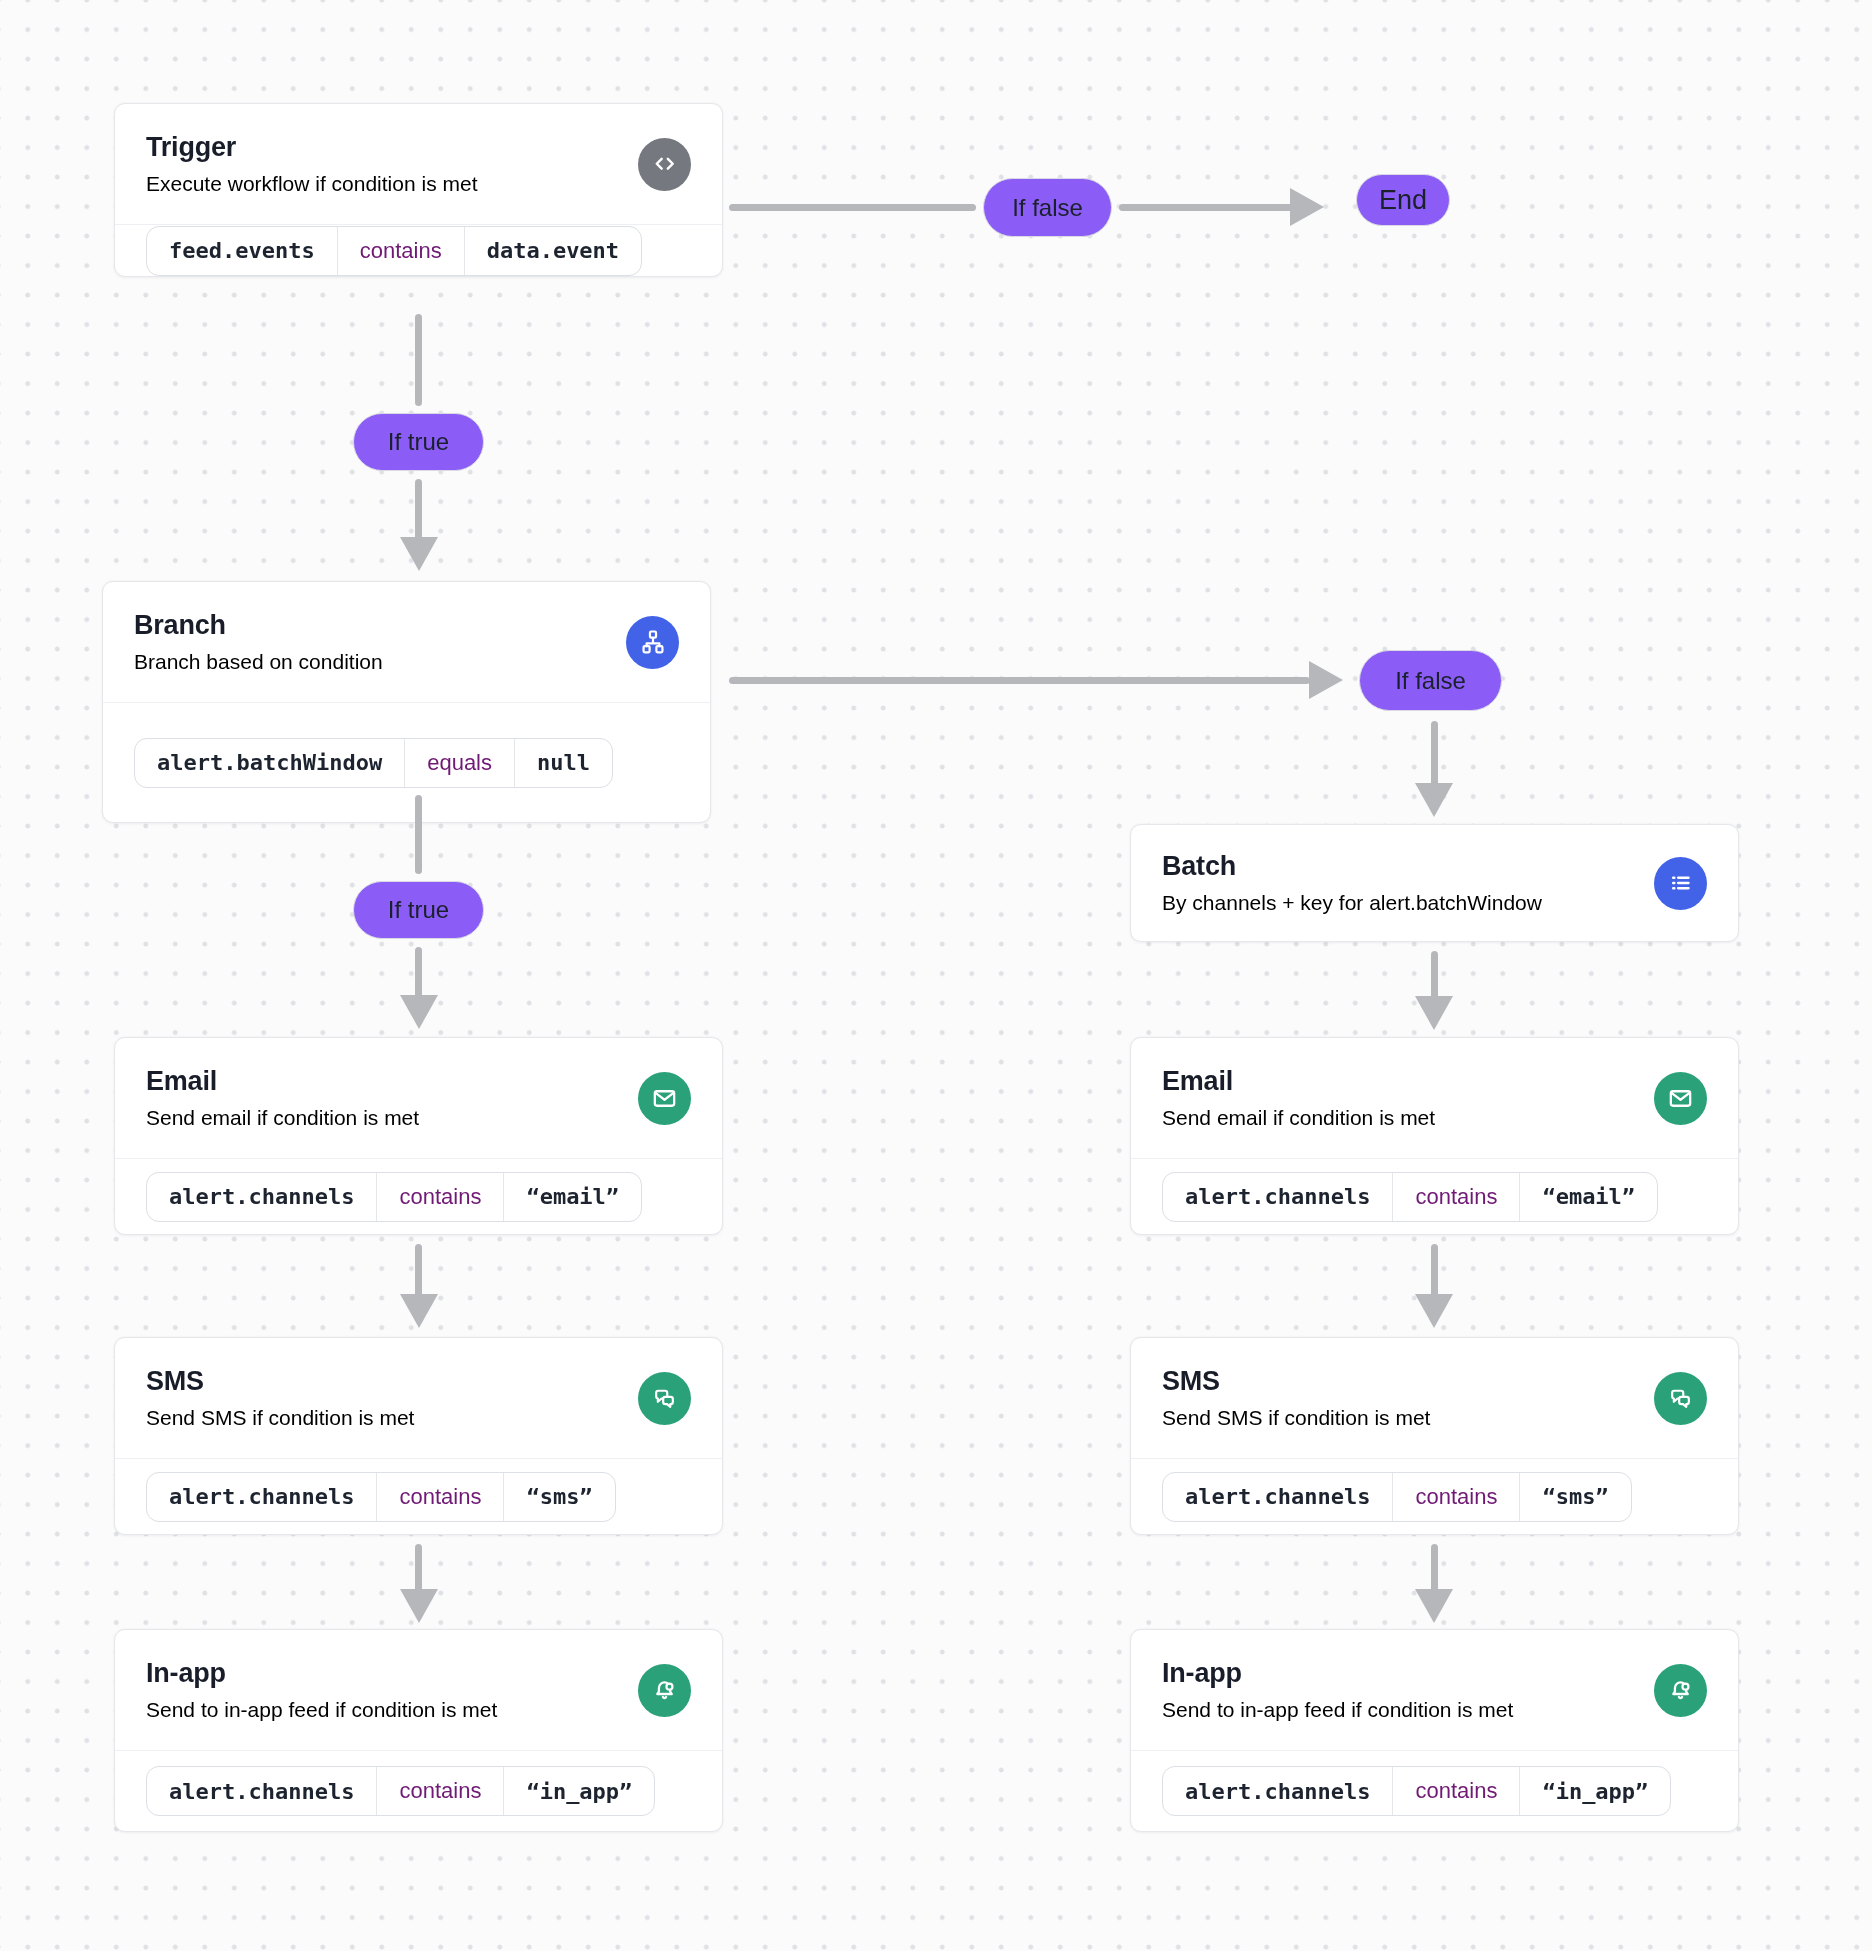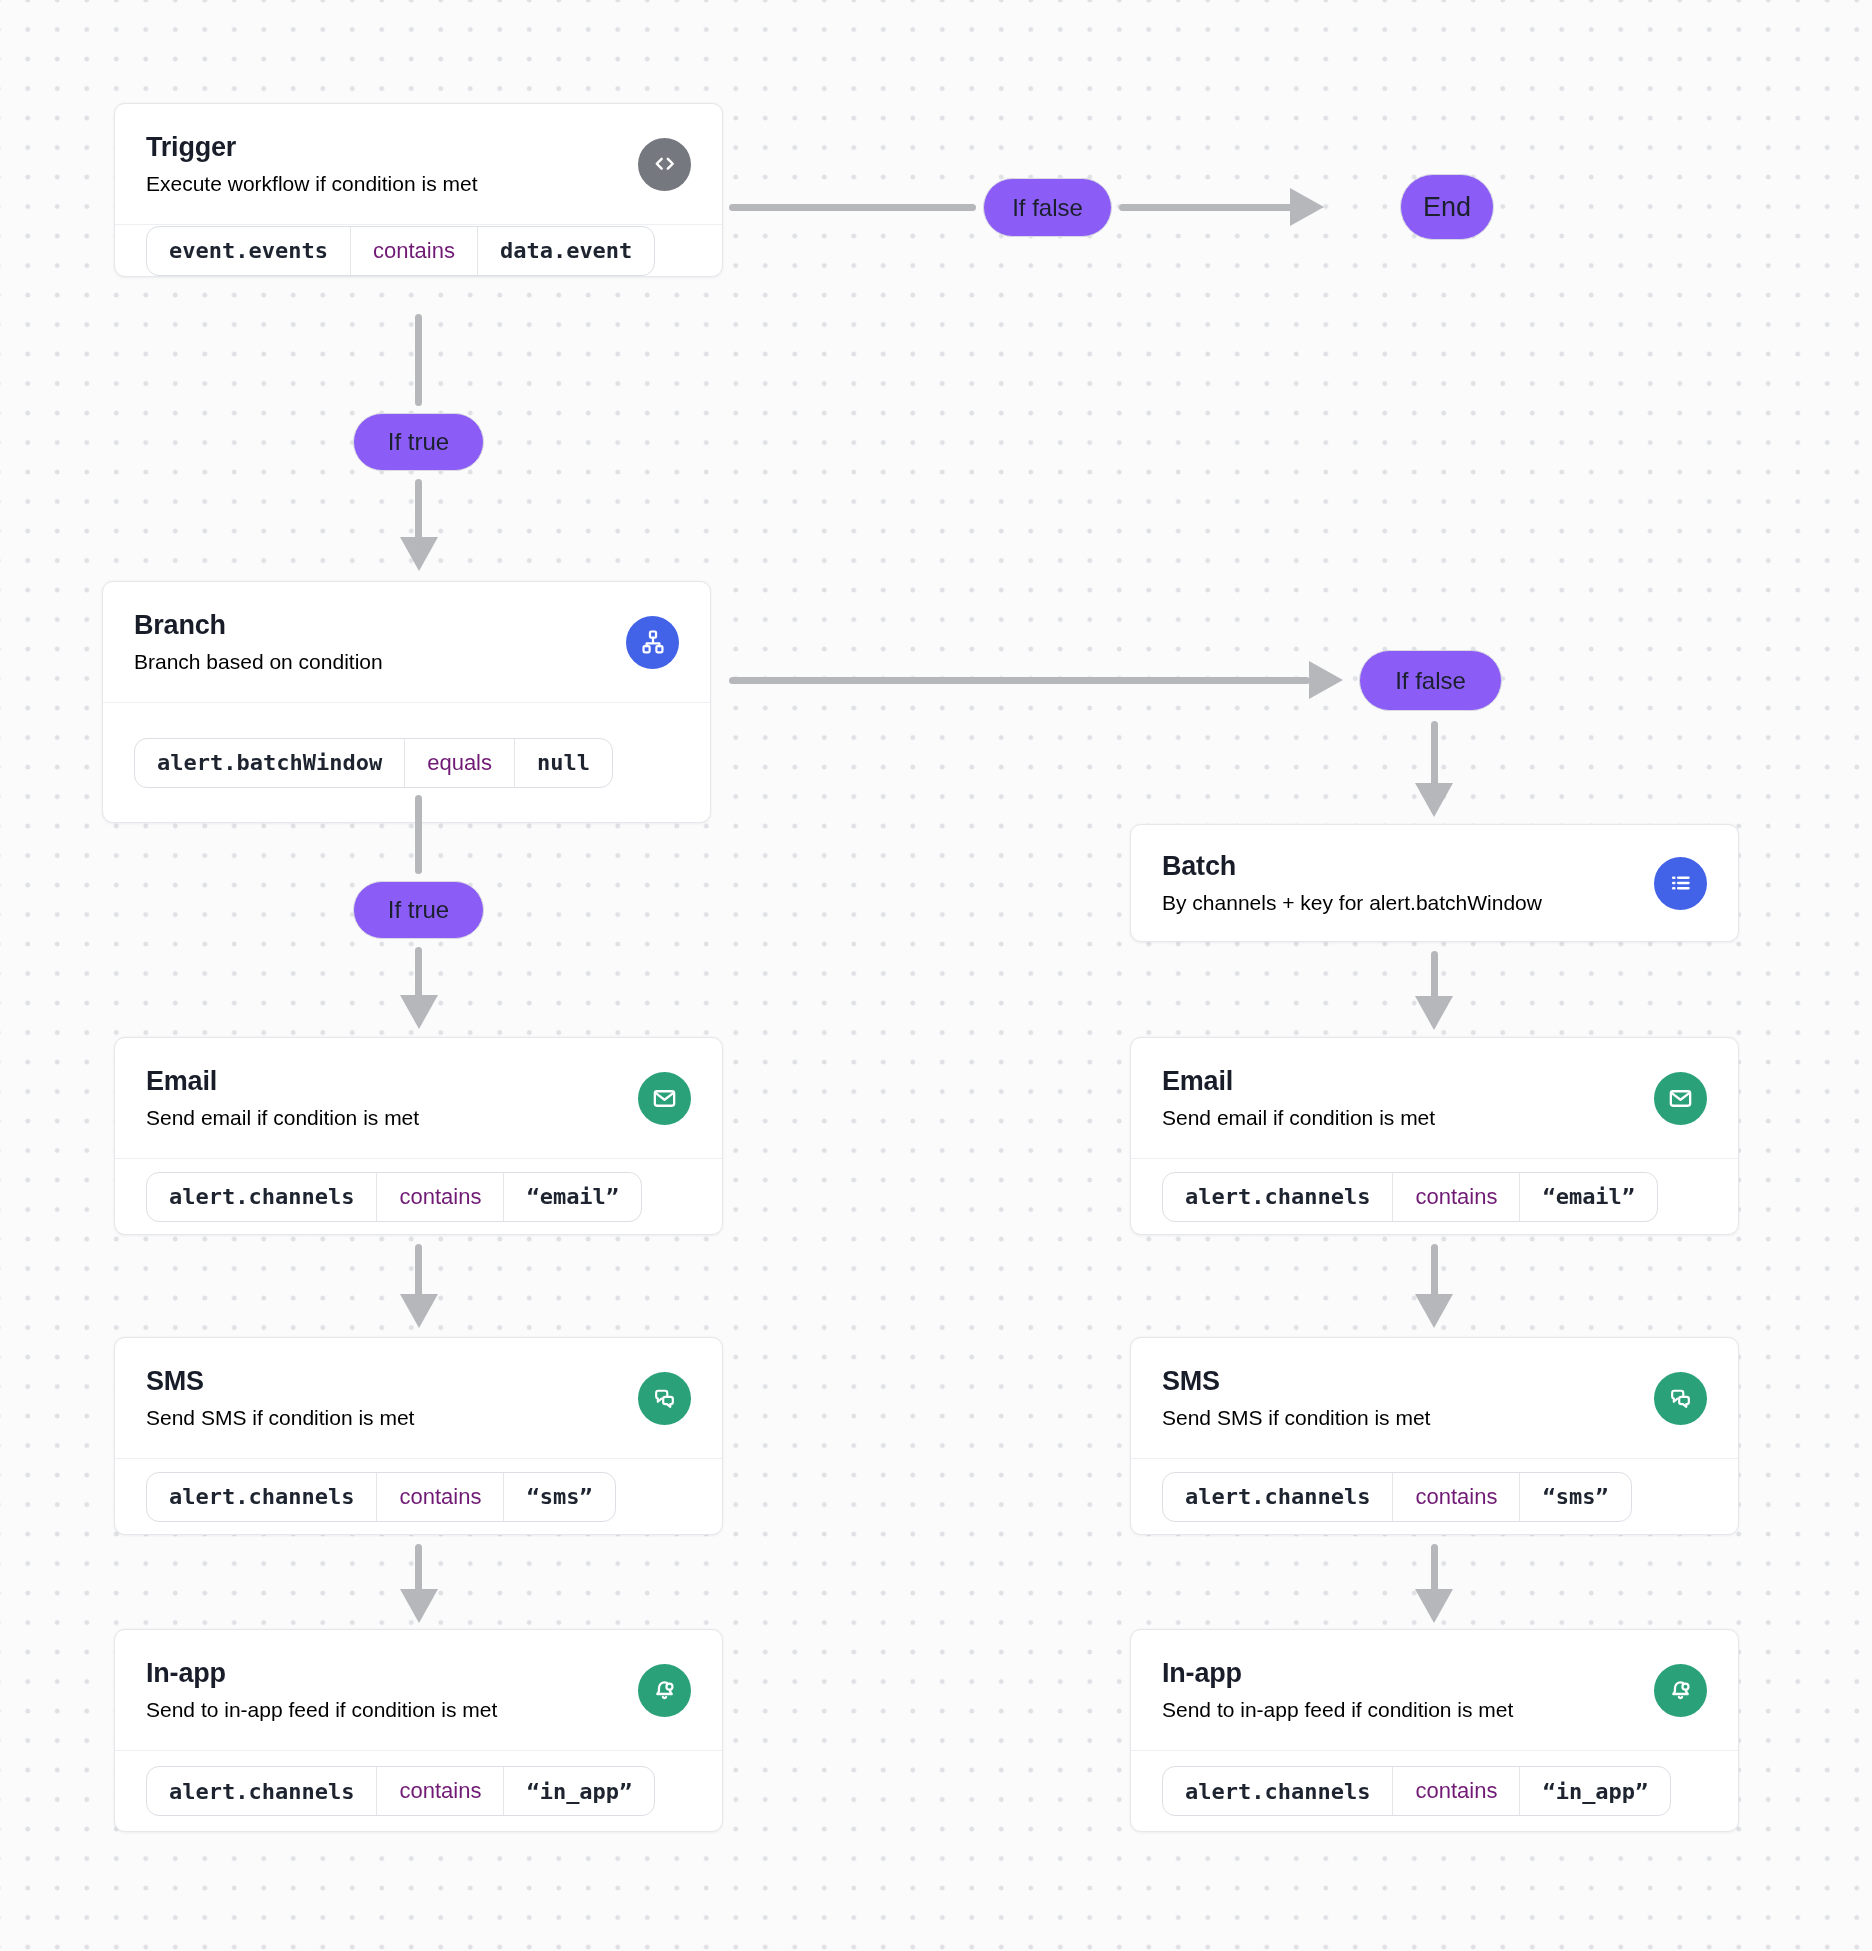--- a/index.html
+++ b/index.html
@@ -71,21 +71,21 @@
     </div>
     <div class="icon-circle icon-gray">
       <svg width="29.5" height="29.5" viewBox="0 0 24 24" fill="none" stroke="#fff" stroke-width="2" stroke-linecap="round" stroke-linejoin="round">
         <path d="M9.5 8 5.5 12 9.5 16"></path>
           <path d="M14.5 8 18.5 12 14.5 16"></path>
       </svg>
     </div>
   </div>
   <div class="card-body">
     <div class="chip">
-      <span class="chip-seg">event.events</span>
+      <span class="chip-seg">feed.events</span>
       <span class="chip-seg chip-op">contains</span>
       <span class="chip-seg">data.event</span>
     </div>
   </div>
 </div>
 
 <div class="card" style="left:102px;top:581px;height:242px;">
   <div class="card-header">
     <div>
       <div class="card-title">Branch</div>
@@ -263,21 +263,21 @@
   </div>
 <div class="pill" style="left:353px;top:881px;width:131px;height:58px;">
     <span>If true</span>
   </div>
 <div class="pill" style="left:983px;top:178px;width:129px;height:59px;">
     <span>If false</span>
   </div>
 <div class="pill" style="left:1359px;top:650px;width:143px;height:61px;">
     <span>If false</span>
   </div>
-<div class="pill pill--end" style="left:1400px;top:174px;width:94px;height:66px;">
+<div class="pill pill--end" style="left:1356px;top:174px;width:94px;height:52px;">
     <span>End</span>
   </div>
 
 <div class="vline" style="left:415px;top:314px;height:92px;"></div>
 <div class="vline" style="left:415px;top:479px;height:61px;"></div>
 <div class="ahead-down" style="left:400px;top:537px;"></div>
 <div class="vline" style="left:415px;top:795px;height:79px;"></div>
 <div class="vline" style="left:415px;top:947px;height:51px;"></div>
 <div class="ahead-down" style="left:400px;top:995px;"></div>
 <div class="vline" style="left:415px;top:1244px;height:53px;"></div>

